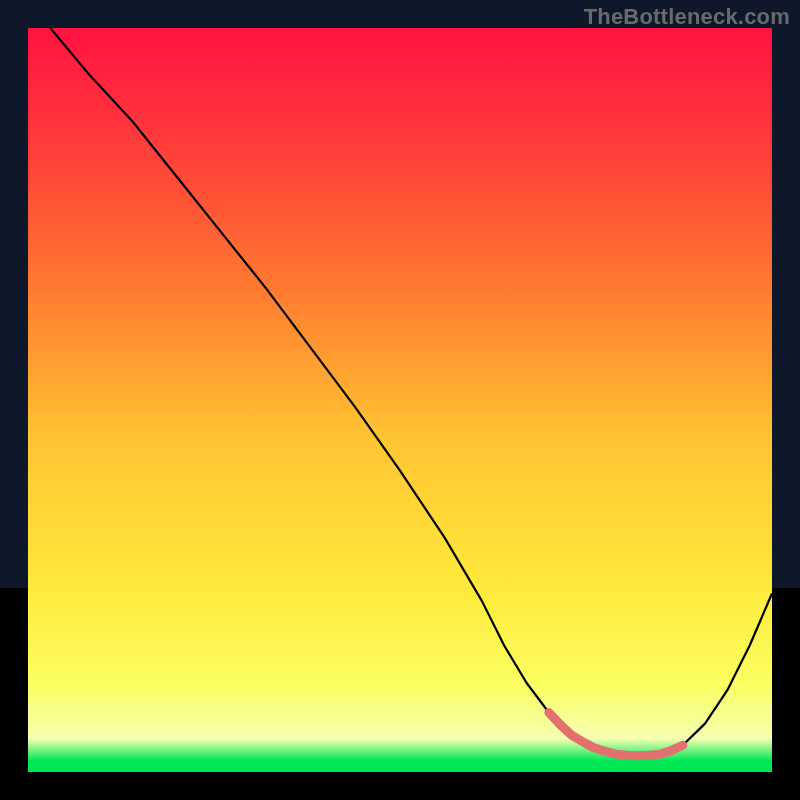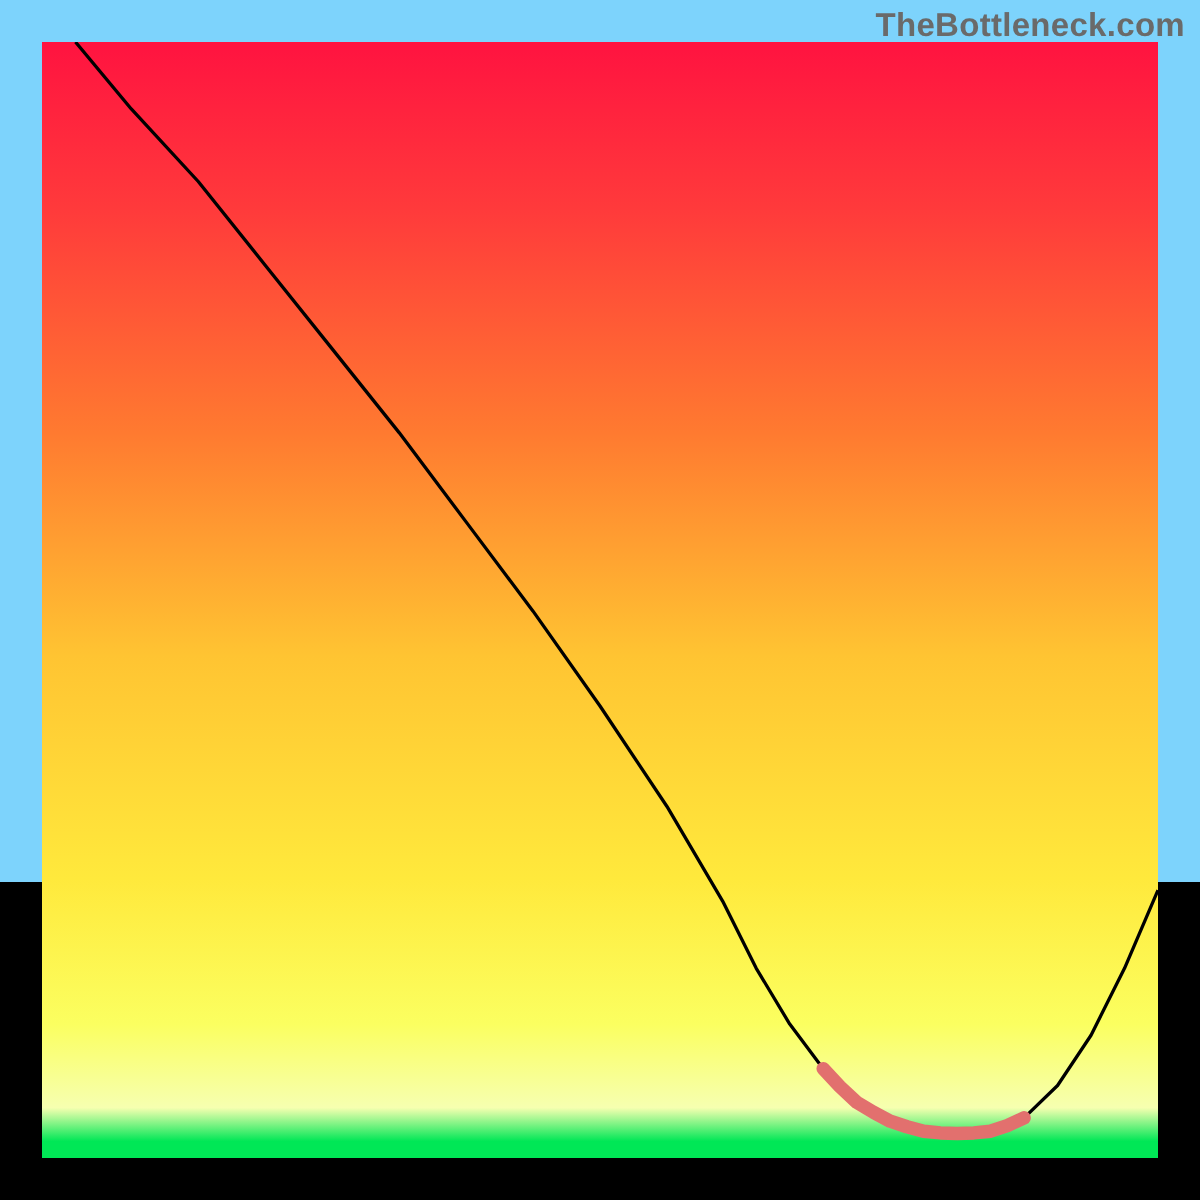--- a/index.html
+++ b/index.html
@@ -7,21 +7,21 @@
     padding: 0;
     width: 800px;
     height: 800px;
     background: #000000;
     overflow: hidden;
   }
   .outer {
     position: relative;
     width: 800px;
     height: 588px;
-    background: #7dd3fc;
+    background: #0f172a;
   }
   .watermark {
     position: absolute;
     top: 4px;
     right: 10px;
     font-family: Arial, Helvetica, sans-serif;
     font-size: 22px;
     color: #6a6a6a;
     font-weight: 600;
     letter-spacing: 0.2px;

